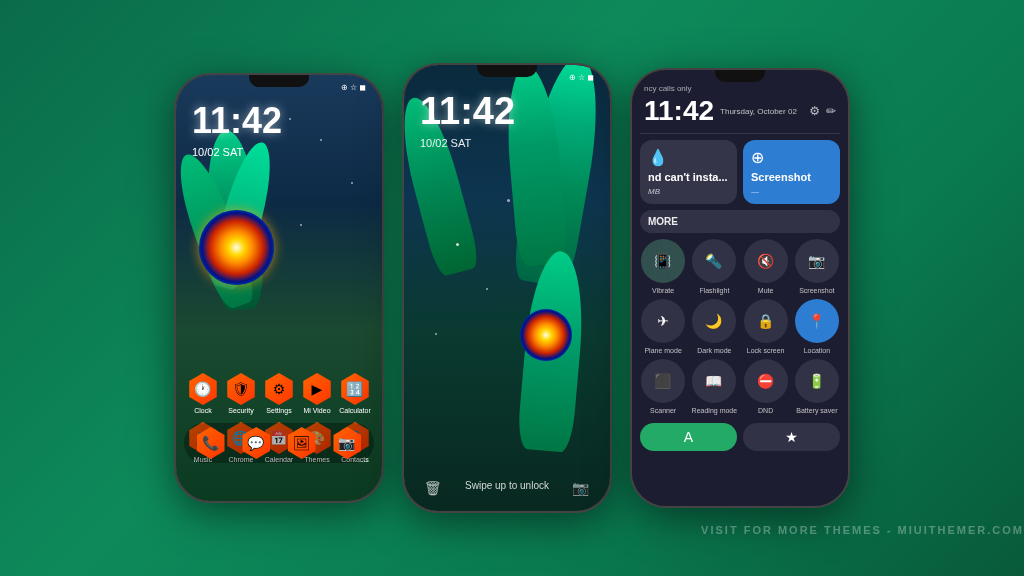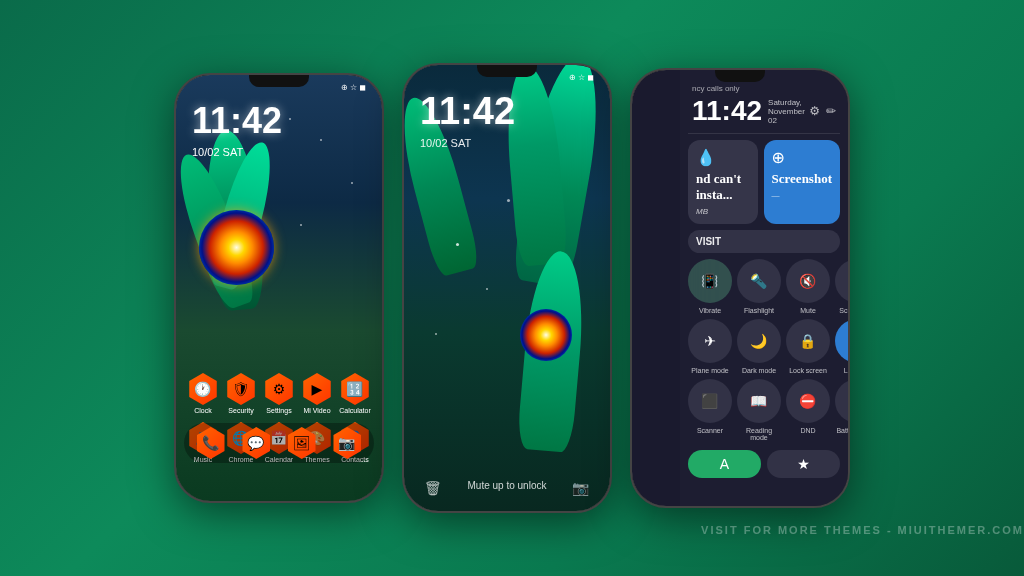--- a/index.html
+++ b/index.html
@@ -234,21 +234,20 @@
       flex-direction: column;
     }
 
     .control-center {
       background: rgba(30, 30, 50, 0.95);
       backdrop-filter: blur(20px);
       height: 100%;
       display: flex;
       flex-direction: column;
       padding: 8px;
-      margin-left: 48px;
     }
 
     .cc-header {
       padding: 6px 4px;
       border-bottom: 1px solid rgba(255,255,255,0.1);
       margin-bottom: 6px;
     }
 
     .cc-status-top {
       color: rgba(255,255,255,0.6);
@@ -297,23 +296,22 @@
       flex-direction: column;
       gap: 4px;
     }
 
     .cc-tile-blue {
       background: #2d7dd2;
     }
 
     .cc-tile-label {
       color: white;
-      font-size: 13px;
+      font-size: 11px;
       font-weight: bold;
-      font-family: Liberation Serif, serif;
     }
 
     .cc-tile-sublabel {
       color: rgba(255,255,255,0.7);
       font-size: 8px;
       font-style: italic;
     }
 
     .cc-tile-icon {
       font-size: 16px;
@@ -586,37 +584,37 @@
 
         <div class="phone2-status">
           <div></div>
           <div class="status-icons">⊕ ☆ ◼</div>
         </div>
 
         <div class="phone2-time">11:42</div>
         <div class="phone2-date">10/02 SAT</div>
 
         <div class="trash-icon-bottom">🗑</div>
-        <div class="swipe-hint">Mute up to unlock</div>
+        <div class="swipe-hint">Swipe up to unlock</div>
         <div class="camera-icon-bottom">📷</div>
       </div>
     </div>
   </div>
 
   <div class="phone phone-3">
     <div class="phone-screen">
       <div class="phone3-bg">
         <div class="notch" style="width:50px;"></div>
         <div class="control-center">
 
           <div class="cc-header">
             <div class="cc-status-top">ncy calls only</div>
             <div class="cc-time-row">
               <span class="cc-time">11:42</span>
-              <span class="cc-date">Saturday, November 02</span>
+              <span class="cc-date">Thursday, October 02</span>
               <div class="cc-header-icons">
                 <span>⚙</span>
                 <span>✏</span>
               </div>
             </div>
           </div>
 
           <div class="cc-top-tiles">
             <div class="cc-tile">
               <div class="cc-tile-icon">💧</div>
@@ -626,21 +624,21 @@
             <div class="cc-tile cc-tile-blue">
               <div class="cc-tile-icon">⊕</div>
               <div class="cc-tile-label">Screenshot</div>
               <div class="cc-tile-sublabel">—</div>
             </div>
           </div>
 
           <div class="cc-wlan-row">
             <div class="cc-tile-small">
               <div class="cc-tile-small-label"> </div>
-              <div class="cc-tile-small-value">VISIT</div>
+              <div class="cc-tile-small-value">MORE</div>
             </div>
           </div>
 
           <div class="cc-grid">
             <div class="cc-btn-wrapper">
               <div class="cc-btn cc-btn-active">
                 <span class="cc-btn-icon">📳</span>
               </div>
               <span class="cc-btn-label">Vibrate</span>
             </div>

